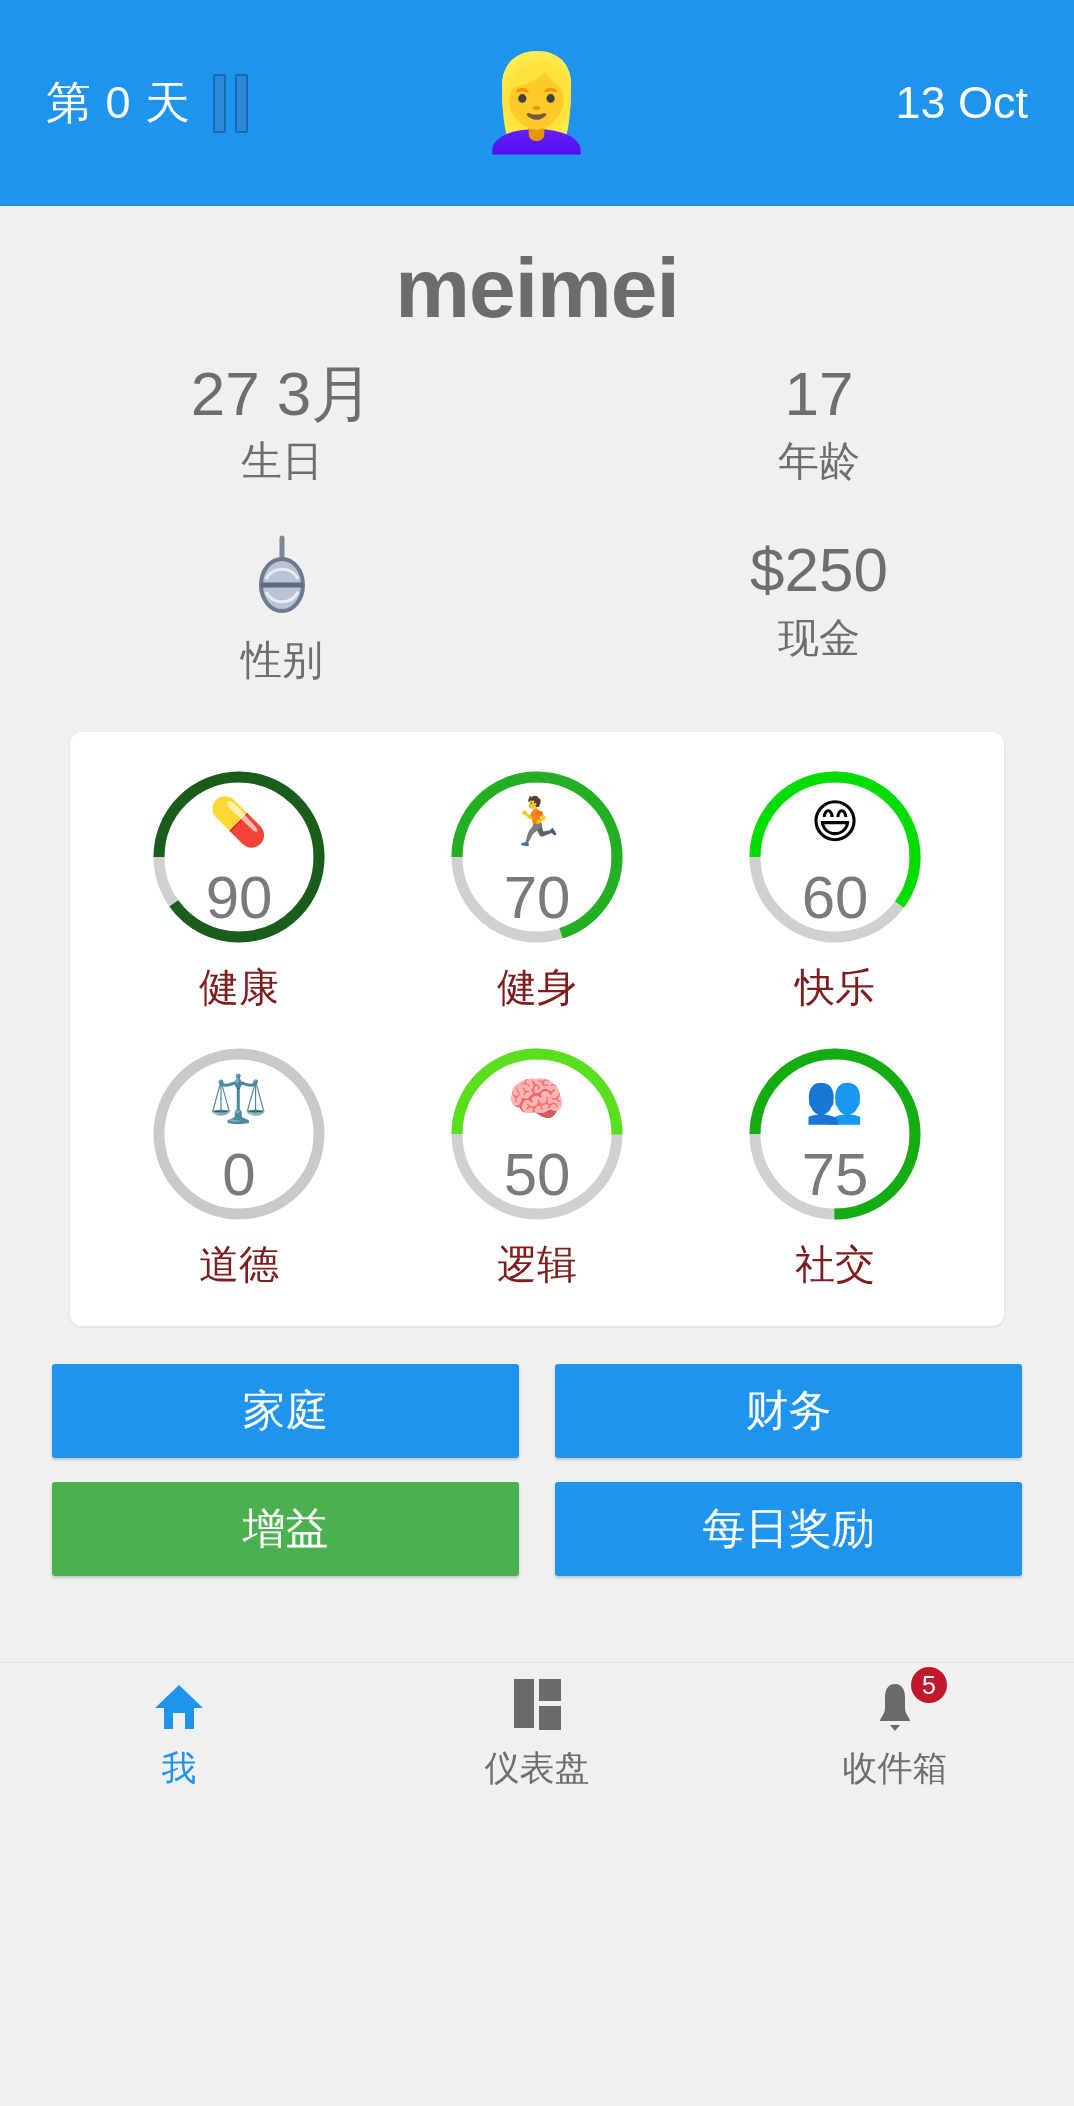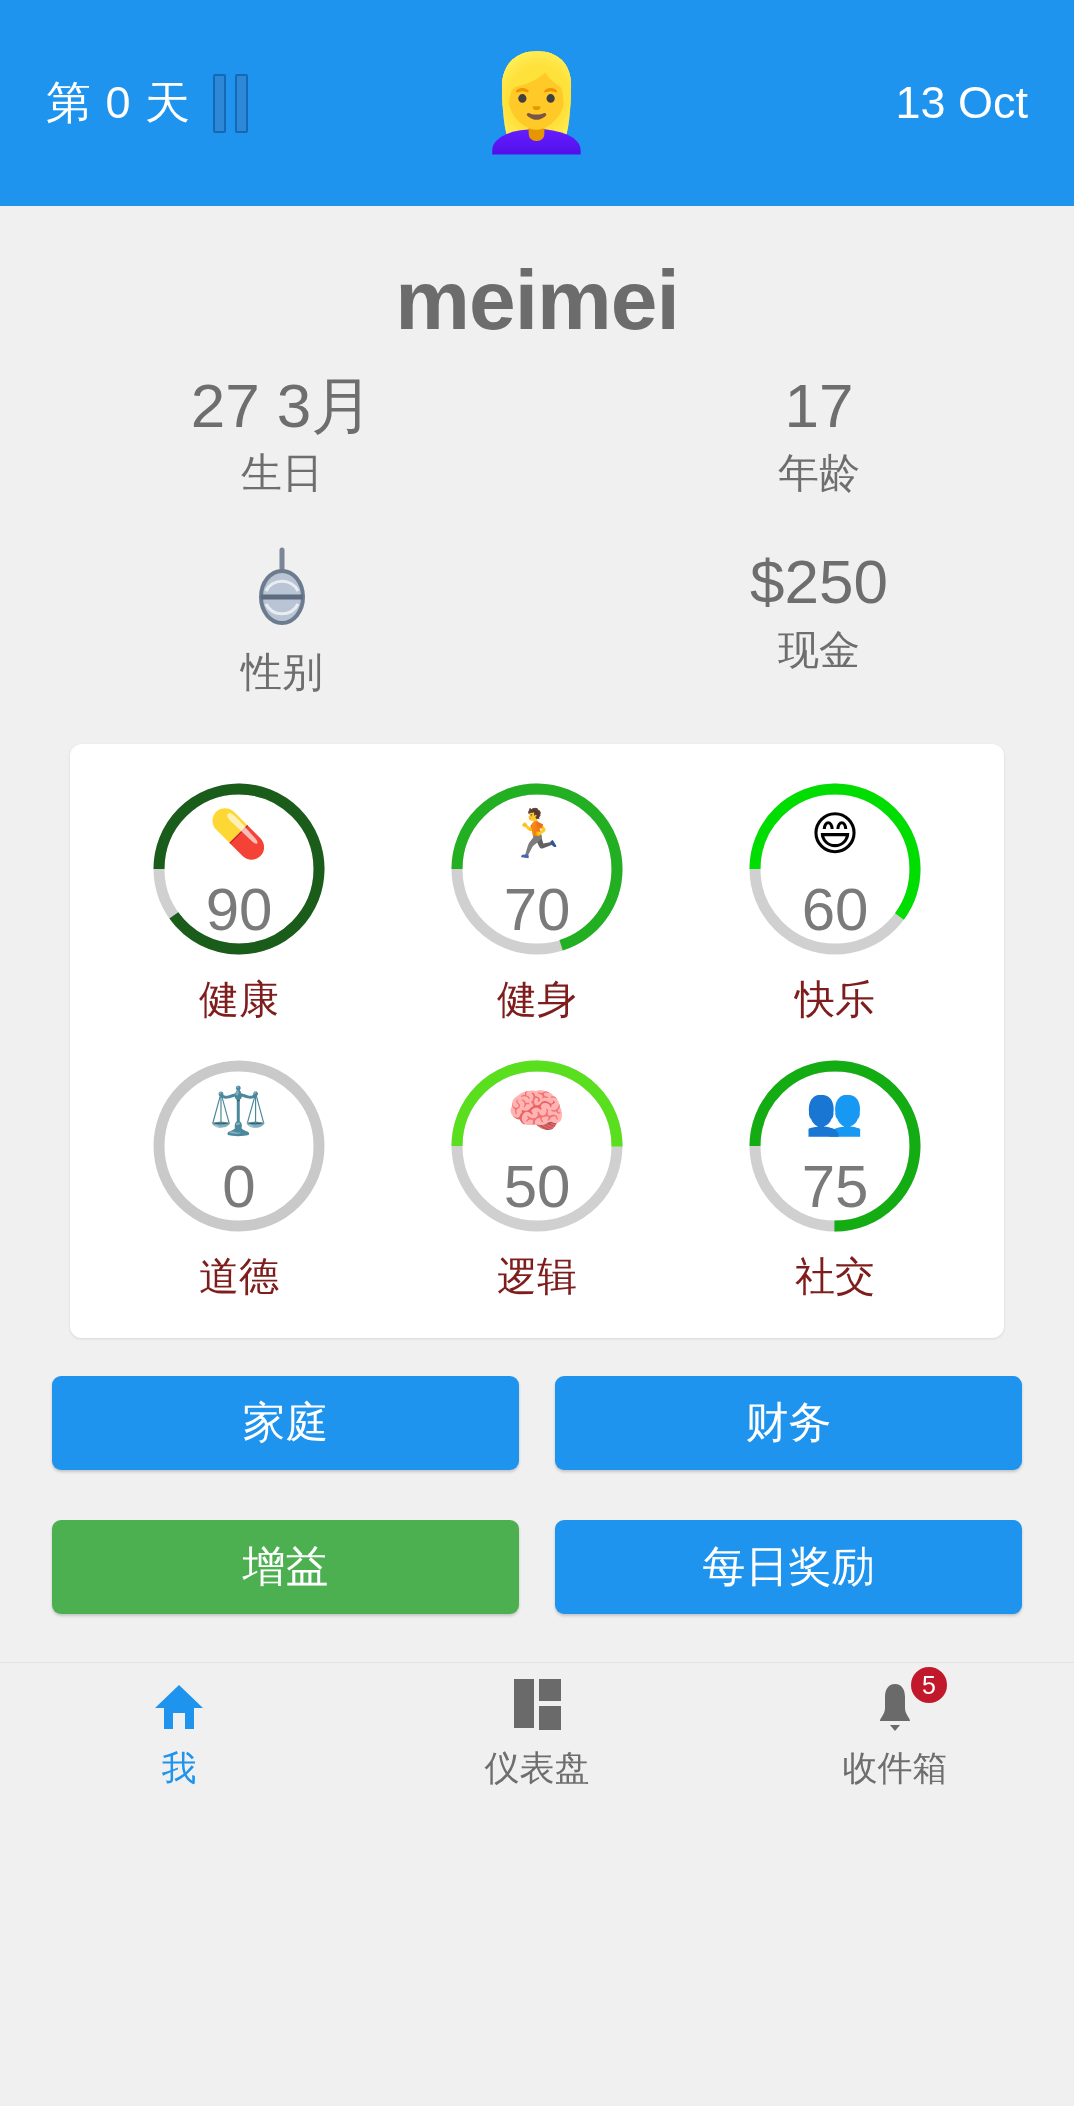--- a/index.html
+++ b/index.html
@@ -23,21 +23,21 @@
   .pause-icon i { display:block; width:13px; height:59px; background:#2d88d8; border:2px solid #1668b5; border-radius:2px; }
   .hdr-avatar {
     position:absolute; left:50%; top:50%; transform:translate(-50%,-50%);
     font-size:94px; line-height:1;
   }
   .hdr-date { color:#ffffff; font-size:45px; white-space:nowrap; }
 
   
   .profile-name {
     text-align:center; color:#6c6c6c; font-weight:bold;
-    font-size:84px; letter-spacing:-1px; margin-top:46px;
+    font-size:84px; letter-spacing:-1px; margin-top:34px;
   }
   .stat-grid { margin-top:22px; }
   .stat-row { display:flex; }
   .stat-cell { width:50%; text-align:center;padding-left:27px; }
   .stat-cell .val { color:#6e6e6e; font-size:62px; line-height:1.12; white-space:nowrap; }
   .stat-cell .val.glyph { font-size:62px; }
   .stat-cell .lbl { color:#6e6e6e; font-size:41px; margin-top:6px; }
   .stat-row.second { margin-top:46px; }
 
   
@@ -57,23 +57,23 @@
   }
   .dial .num {
     position:absolute; left:0; right:0; top:100px; text-align:center;
     color:#7a7a7a; font-size:60px; line-height:1;
   }
   .dial-label { margin-top:14px; color:#7f1d1d; font-size:40px; }
 
   
   .btn-area { padding:0 52px; margin-top:38px; }
   .btn-row { display:flex; gap:36px; }
-  .btn-row + .btn-row { margin-top:50px; }
+  .btn-row + .btn-row { margin-top:24px; }
   .btn {
-    flex:1; height:94px; border-radius:9px; border:none;
+    flex:1; height:94px; border-radius:3px; border:none;
     color:#ffffff; font-size:43px; font-family:inherit;
     display:flex; align-items:center; justify-content:center;
     box-shadow:0 2px 3px rgba(0,0,0,0.18); cursor:pointer;
   }
   .btn.blue { background:#1f94ef; }
   .btn.green { background:#4caf50; }
 
   
   .bottom-nav {
     position:absolute; left:0; bottom:0; width:1074px; height:146px;

